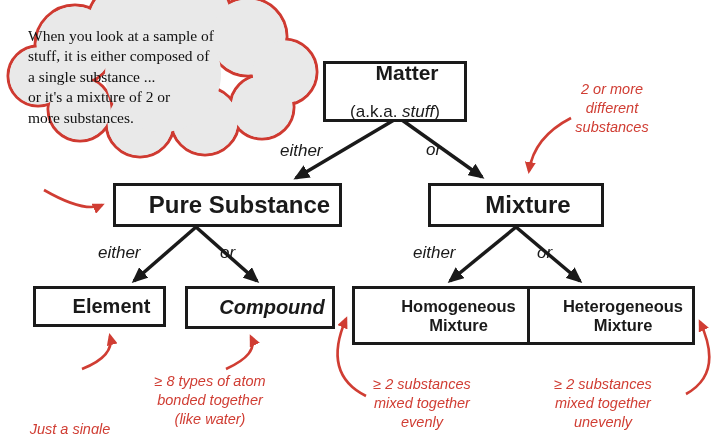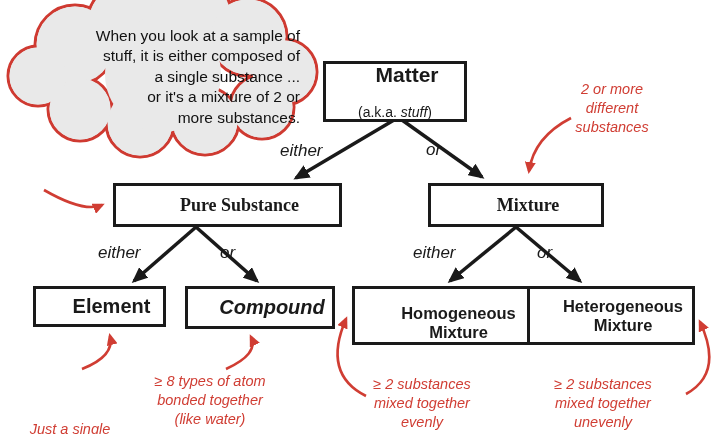--- a/index.html
+++ b/index.html
@@ -8,25 +8,25 @@
     overflow:hidden;font-family:"Liberation Sans", sans-serif;color:#1a1a1a;
   }
   .layer{position:absolute;left:0;top:0;width:720px;height:434px;}
   .ml{white-space:pre-line;}
   .box{
     position:absolute;background:#ffffff;border:3px solid #1a1a1a;
     display:flex;flex-direction:column;align-items:center;justify-content:center;
     text-align:center;box-sizing:border-box;
   }
   .box-title{font-weight:bold;line-height:1.15;padding-left:24px;}
-  .t21{font-size:21px;} .t22{font-size:18px;font-family:Liberation Serif, serif;} .t20{font-size:20px;} .t16{font-size:16.5px;}
-  .box-sub{font-size:14px;margin-top:16px;}
+  .t21{font-size:21px;} .t22{font-size:24px;} .t20{font-size:20px;} .t16{font-size:16.5px;}
+  .box-sub{font-size:17px;margin-top:16px;}
   .cloud-text{
-    position:absolute;left:28px;top:26px;width:272px;text-align:right;
-    font-size:15.5px;line-height:1.32;color:#111;font-weight:normal;
+    position:absolute;left:28px;top:26px;width:272px;text-align:left;
+    font-size:15.5px;line-height:1.32;color:#111;font-weight:normal;font-family:Liberation Serif, serif;
   }
   .elabel{
     position:absolute;font-style:italic;font-size:17px;color:#1a1a1a;
     width:70px;text-align:left;
   }
   .note{
     position:absolute;font-style:italic;font-size:14.5px;line-height:1.32;
     color:#d03d33;text-align:center;font-weight:normal;
   }
 </style>
@@ -111,21 +111,21 @@
   </div>
 
   <div class="box" style="left:33px;top:286px;width:133px;height:41px;">
     <div class="box-title t20">Element</div>
   </div>
 
   <div class="box" style="left:185px;top:286px;width:150px;height:43px;font-style:italic;">
     <div class="box-title t20">Compound</div>
   </div>
 
-  <div class="box" style="left:352px;top:286px;width:189px;height:59px;justify-content:flex-end;">
+  <div class="box" style="left:352px;top:286px;width:189px;height:59px;">
     <div class="box-title t16 ml">Homogeneous
 Mixture</div>
   </div>
 
   <div class="box" style="left:527px;top:286px;width:168px;height:59px;">
     <div class="box-title t16 ml">Heterogeneous
 Mixture</div>
   </div>
 
   <div class="elabel" style="left:280px;top:141px;">either</div>

